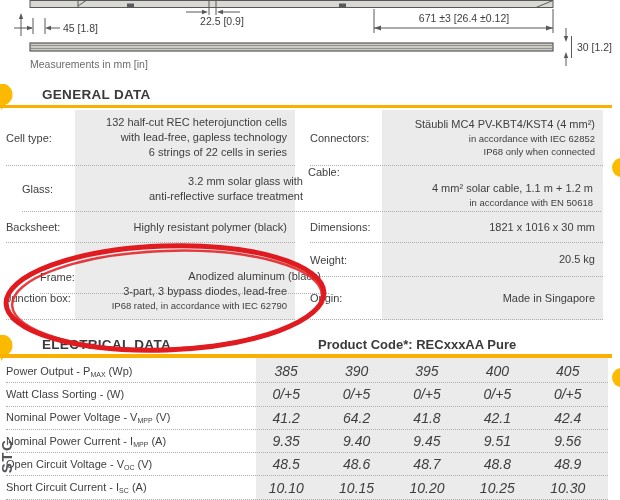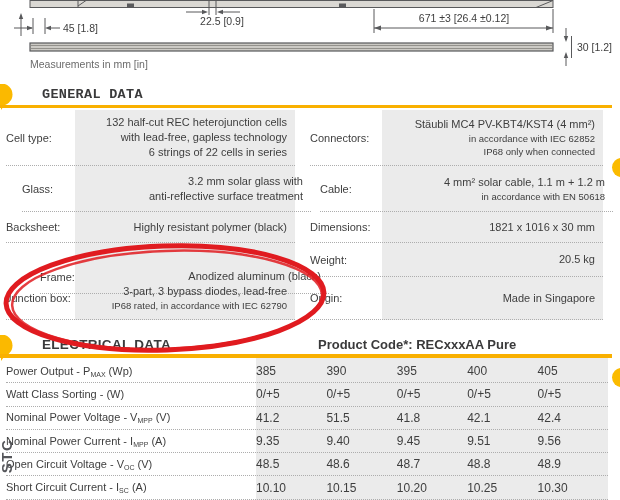--- a/index.html
+++ b/index.html
@@ -18,21 +18,21 @@
   .g-label{display:flex;align-items:center;font-size:11px;color:#3E3E3E;flex:none;}
   .g-val{flex:1;display:flex;flex-direction:column;justify-content:center;text-align:right;
          padding-right:8px;font-size:11px;line-height:15px;align-items:flex-end;}
   .g-val .small{font-size:9.5px;line-height:13px;}
 
   
   .e-row{position:absolute;left:6px;width:602px;display:flex;align-items:center;
          border-bottom:1px dotted #ADADAD;box-sizing:border-box;}
   .e-label{width:250px;flex:none;font-size:11px;color:#3E3E3E;}
   .e-label sub{font-size:7px;vertical-align:-2px;letter-spacing:0;}
-  .e-val{width:70.4px;flex:none;text-align:left;padding-right:10px;box-sizing:border-box;font-size:12px;}
+  .e-val{width:70.4px;flex:none;text-align:center;padding-right:10px;box-sizing:border-box;font-size:14px;font-style:italic;}
   .stc{position:absolute;left:-21px;top:448px;width:54px;height:16px;text-align:center;
        transform:rotate(-90deg);font-size:15px;font-weight:bold;letter-spacing:1.5px;color:#55565A;}
 
   .edge-dot{position:absolute;left:612px;width:19px;height:19px;border-radius:50%;background:#FBBB00;}
   #red-ellipse{position:absolute;left:-20px;top:235px;pointer-events:none;}
   .prodcode{position:absolute;left:318px;font-size:13px;font-weight:bold;color:#3A3A3B;}
 </style>
 </head>
 <body>
 
@@ -90,21 +90,21 @@
       <text x="30" y="68" fill="#6B6B6B">Measurements in mm [in]</text>
     </g>
   </svg>
 
   <span class="bookmark" style="top:84px;">
     <svg width="14" height="26">
         <circle cx="1.5" cy="10.5" r="11" fill="#FBB900"></circle>
         <path d="M1,18 L9,15 L1,26 Z" fill="#FBB900"></path>
       </svg>
   </span>
-  <div class="sec-title" style="top:87px;font-family:Liberation Mono, monospace;">GENERAL DATA</div>
+  <div class="sec-title" style="top:87px;">GENERAL DATA</div>
   <div class="rule" style="top:104.5px;height:3px;"></div>
 
   <div class="gray-col" style="left:75px;top:110px;width:220px;height:210px;"></div>
   <div class="gray-col" style="left:382px;top:110px;width:221px;height:210px;"></div>
 
   <div class="g-row" style="left:6px;top:110px;width:289px;height:56px;">
     <div class="g-label" style="width:69px;text-align:right;">Cell type:</div>
     <div class="g-val">
       <div>132 half-cut REC heterojunction cells</div>
       <div>with lead-free, gapless technology</div>
@@ -139,21 +139,21 @@
   </div>
 
   <div class="g-row" style="left:310px;top:110px;width:293px;height:56px;">
     <div class="g-label" style="width:72px;">Connectors:</div>
     <div class="g-val">
       <div>Stäubli MC4 PV-KBT4/KST4 (4 mm²)</div>
       <div class="small">in accordance with IEC 62852</div>
       <div class="small">IP68 only when connected</div>
     </div>
   </div>
-  <div class="g-row" style="left:320px;top:166px;width:293px;height:46px;">
+  <div class="g-row" style="left:308px;top:166px;width:293px;height:46px;flex-direction:column;">
     <div class="g-label" style="width:72px;">Cable:</div>
     <div class="g-val">
       <div>4 mm² solar cable, 1.1 m + 1.2 m</div>
       <div class="small">in accordance with EN 50618</div>
     </div>
   </div>
   <div class="g-row" style="left:310px;top:212px;width:293px;height:31px;">
     <div class="g-label" style="width:72px;">Dimensions:</div>
     <div class="g-val">
       <div>1821 x 1016 x 30 mm</div>
@@ -196,21 +196,21 @@
     <div class="e-label"><span>Watt Class Sorting - (W)</span><sub></sub><span></span></div>
     <div class="e-val">0/+5</div>
     <div class="e-val">0/+5</div>
     <div class="e-val">0/+5</div>
     <div class="e-val">0/+5</div>
     <div class="e-val">0/+5</div>
   </div>
   <div class="e-row" style="top:406.6px;height:23.3px;">
     <div class="e-label"><span>Nominal Power Voltage - V</span><sub>MPP</sub><span> (V)</span></div>
     <div class="e-val">41.2</div>
-    <div class="e-val">51.5</div>
+    <div class="e-val">64.2</div>
     <div class="e-val">41.8</div>
     <div class="e-val">42.1</div>
     <div class="e-val">42.4</div>
   </div>
   <div class="e-row" style="top:429.9px;height:23.3px;">
     <div class="e-label"><span>Nominal Power Current - I</span><sub>MPP</sub><span> (A)</span></div>
     <div class="e-val">9.35</div>
     <div class="e-val">9.40</div>
     <div class="e-val">9.45</div>
     <div class="e-val">9.51</div>

